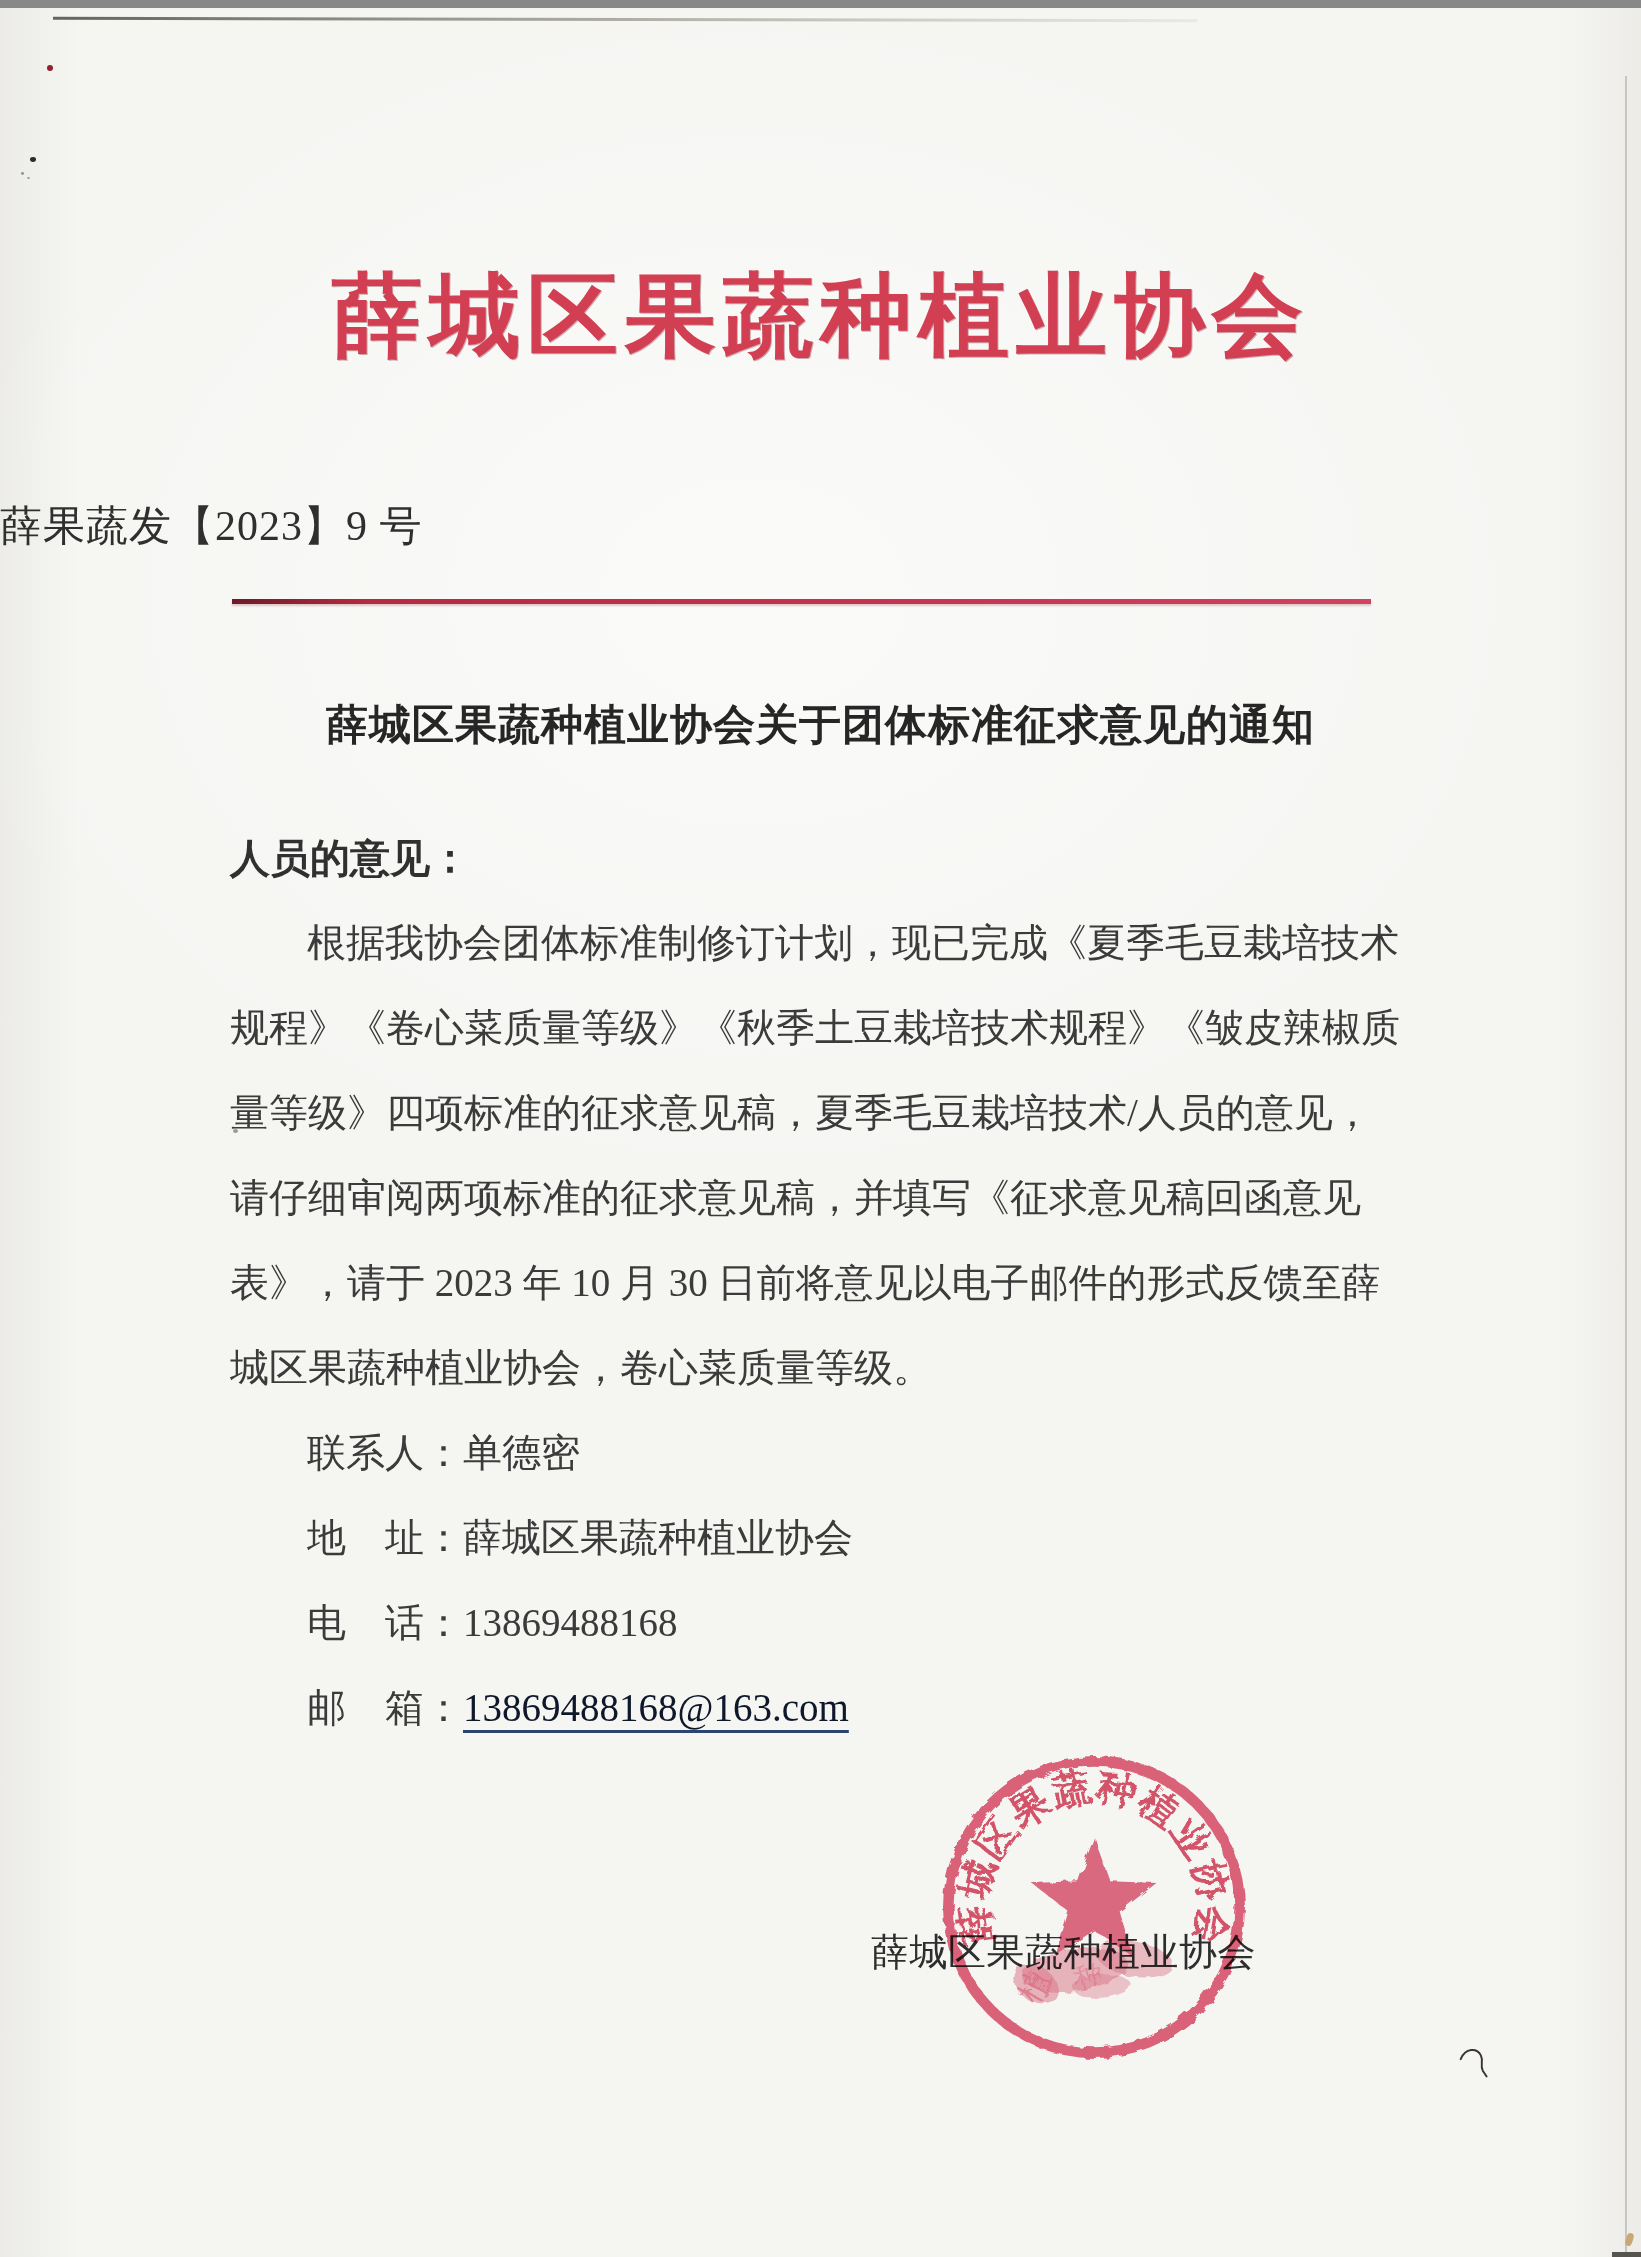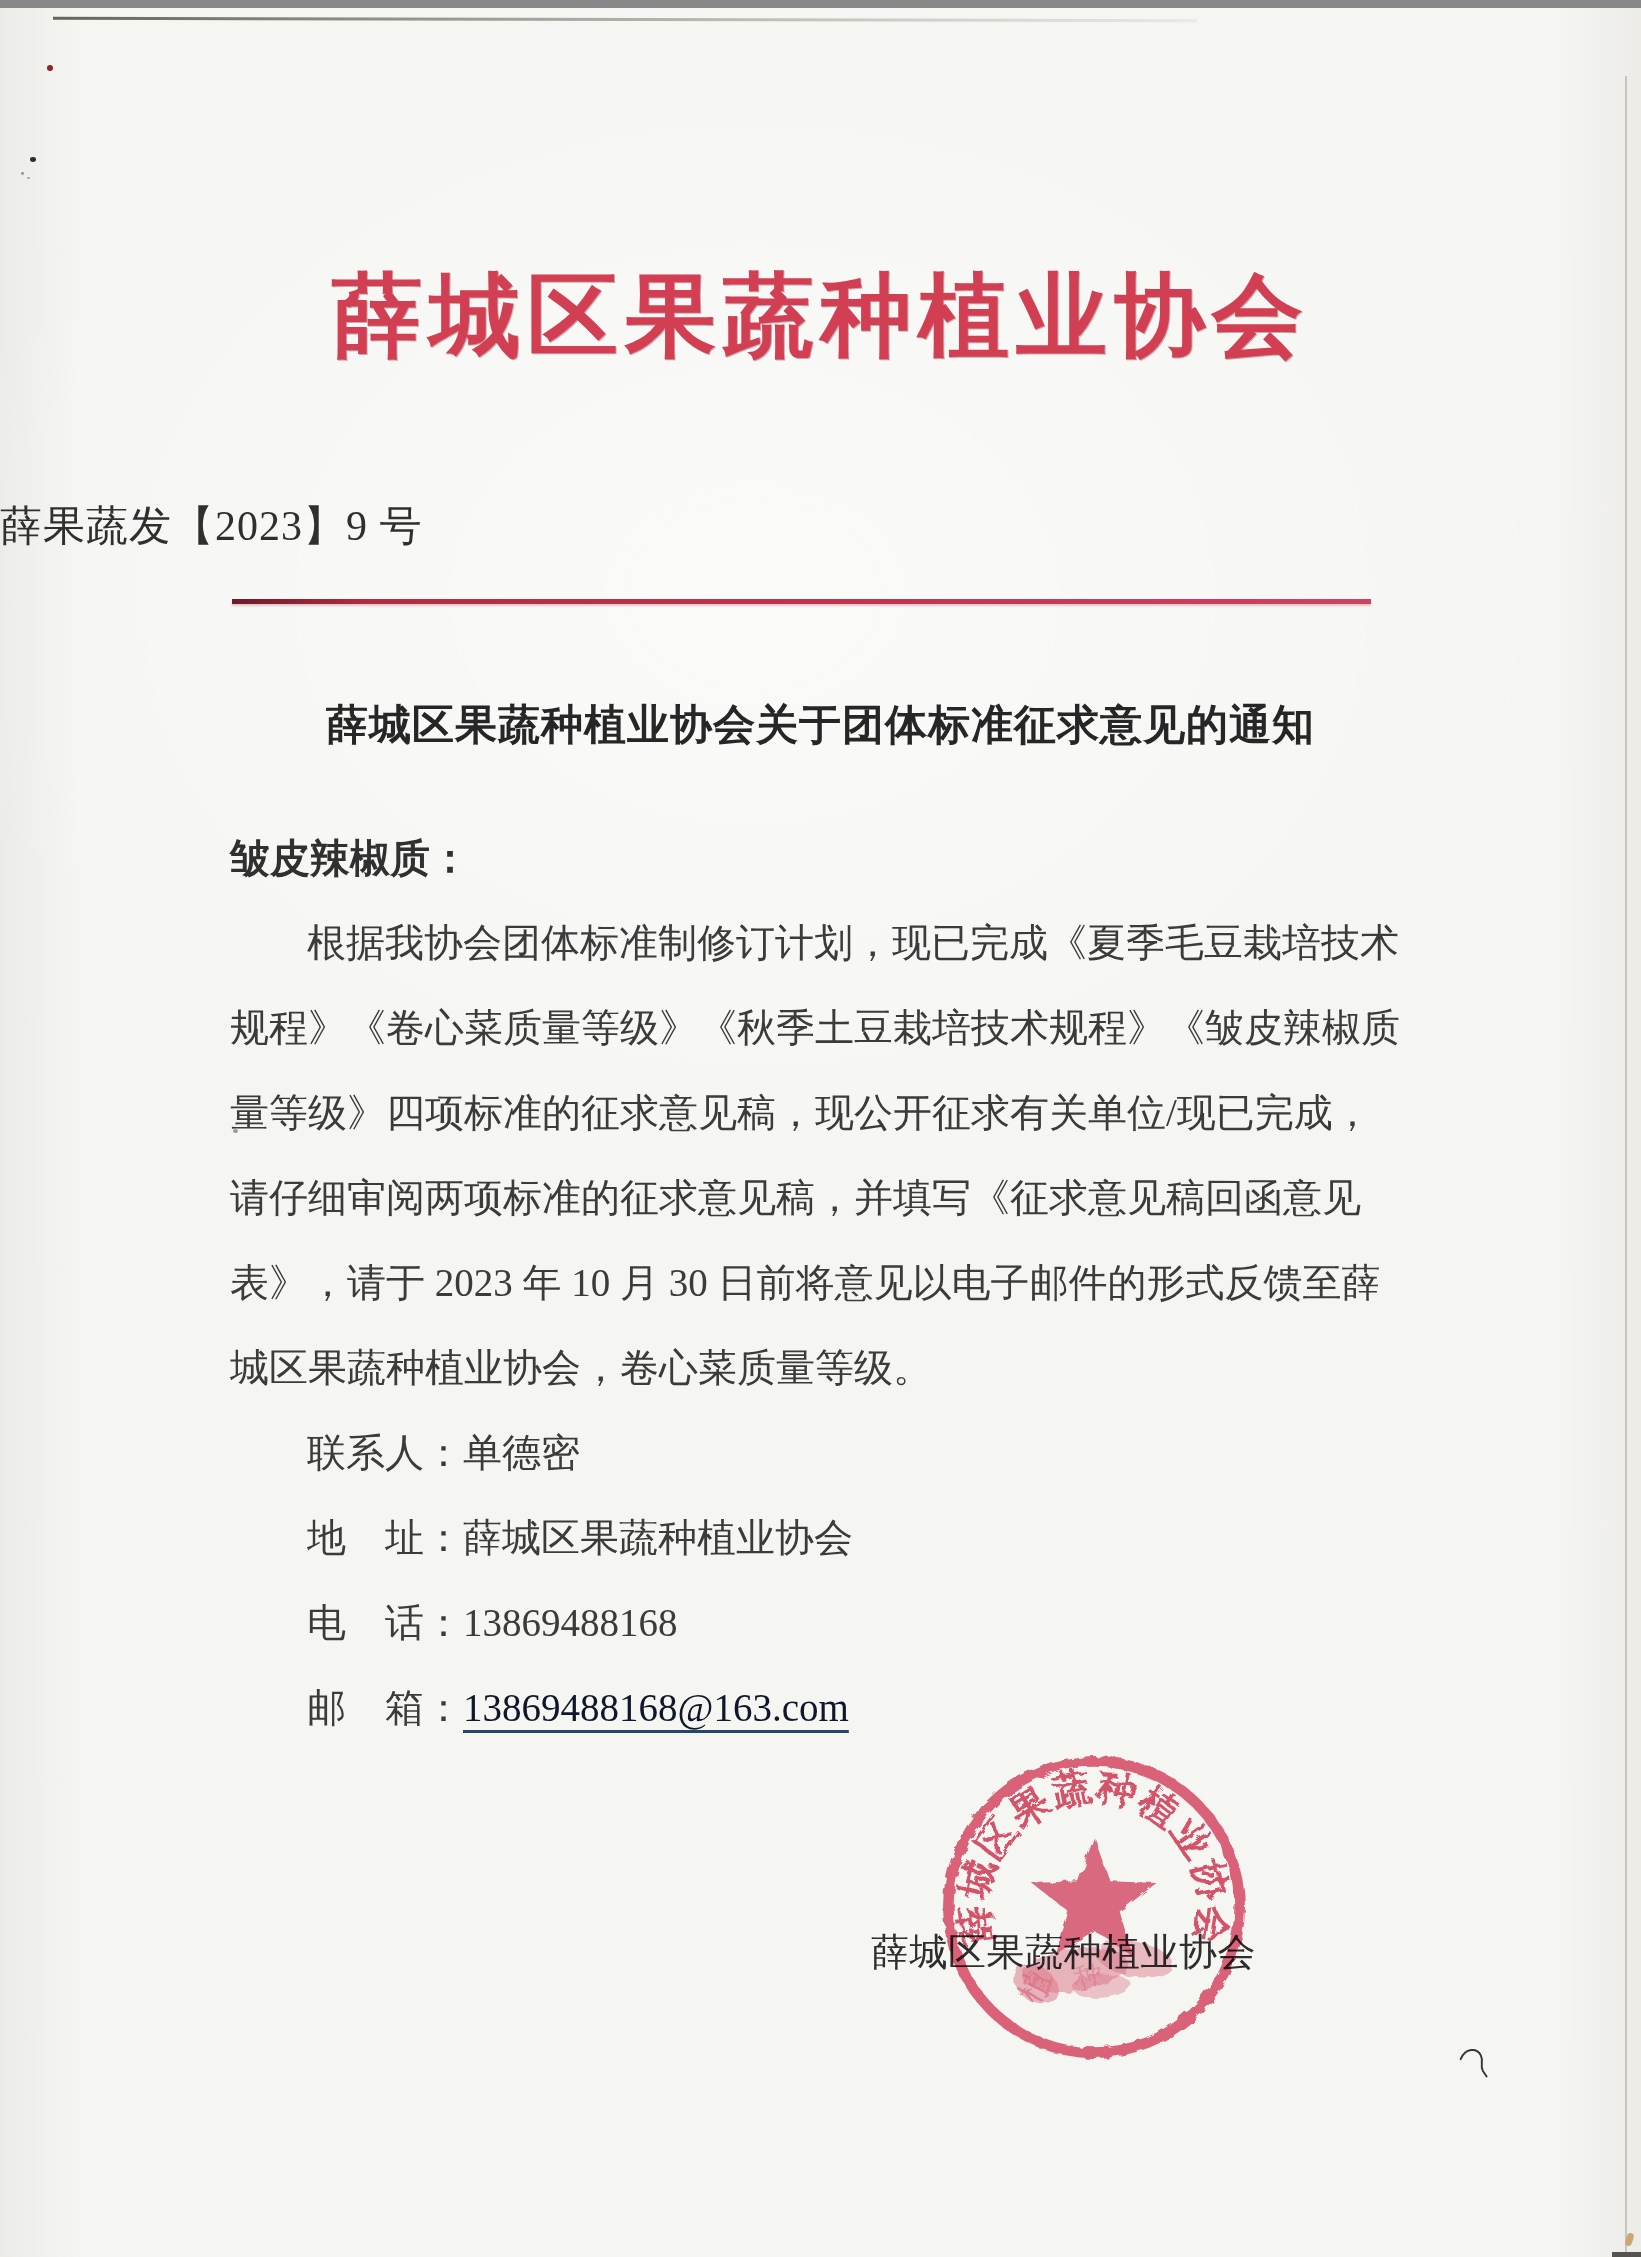--- a/index.html
+++ b/index.html
@@ -143,24 +143,24 @@
 <body>
 
 <div class="page">
 
   <div class="org-title">薛城区果蔬种植业协会</div>
   <div class="doc-number">薛果蔬发【2023】9 号</div>
   <div class="red-rule"></div>
   <div class="notice-title">薛城区果蔬种植业协会关于团体标准征求意见的通知</div>
 
   <div class="body-block">
-    <div class="body-line salutation">皱皮辣椒质：</div>
+    <div class="body-line salutation">人员的意见：</div>
     <div class="body-line indent">根据我协会团体标准制修订计划，现已完成《夏季毛豆栽培技术</div>
     <div class="body-line">规程》《卷心菜质量等级》《秋季土豆栽培技术规程》《皱皮辣椒质</div>
-    <div class="body-line">量等级》四项标准的征求意见稿，现公开征求有关单位/现已完成，</div>
+    <div class="body-line">量等级》四项标准的征求意见稿，夏季毛豆栽培技术/人员的意见，</div>
     <div class="body-line">请仔细审阅两项标准的征求意见稿，并填写《征求意见稿回函意见</div>
     <div class="body-line">表》，请于 2023 年 10 月 30 日前将意见以电子邮件的形式反馈至薛</div>
     <div class="body-line">城区果蔬种植业协会，卷心菜质量等级。</div>
 
     <div class="contact-row">
       <span class="contact-label">联系人：</span><span class="contact-value">单德密</span>
     </div>
     <div class="contact-row">
       <span class="contact-label">地　址：</span><span class="contact-value">薛城区果蔬种植业协会</span>
     </div>

